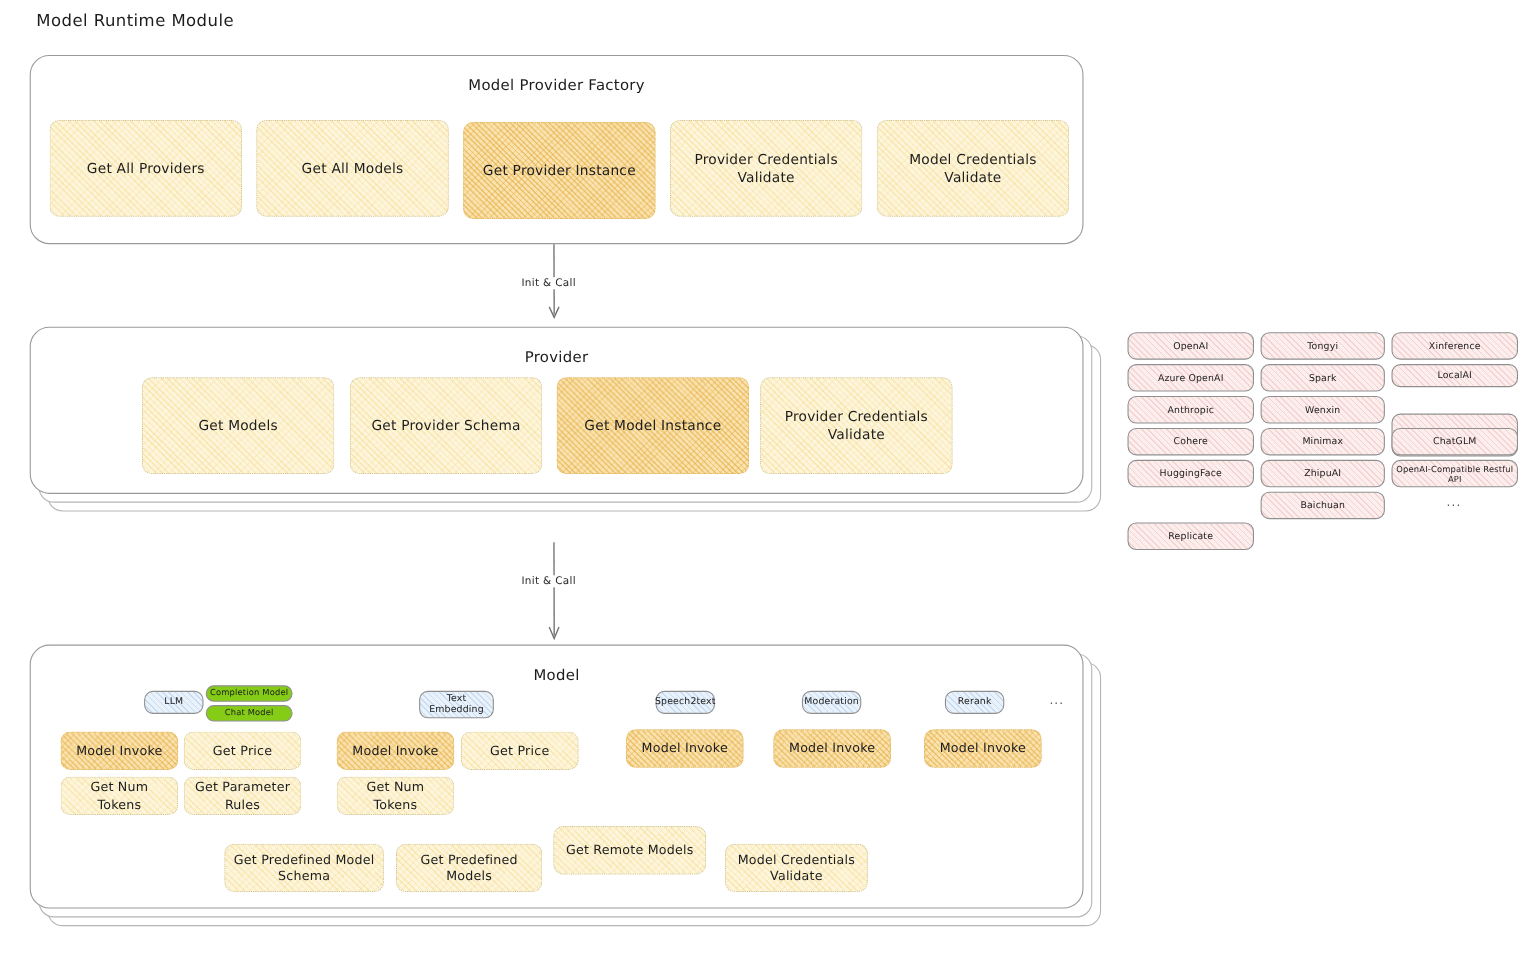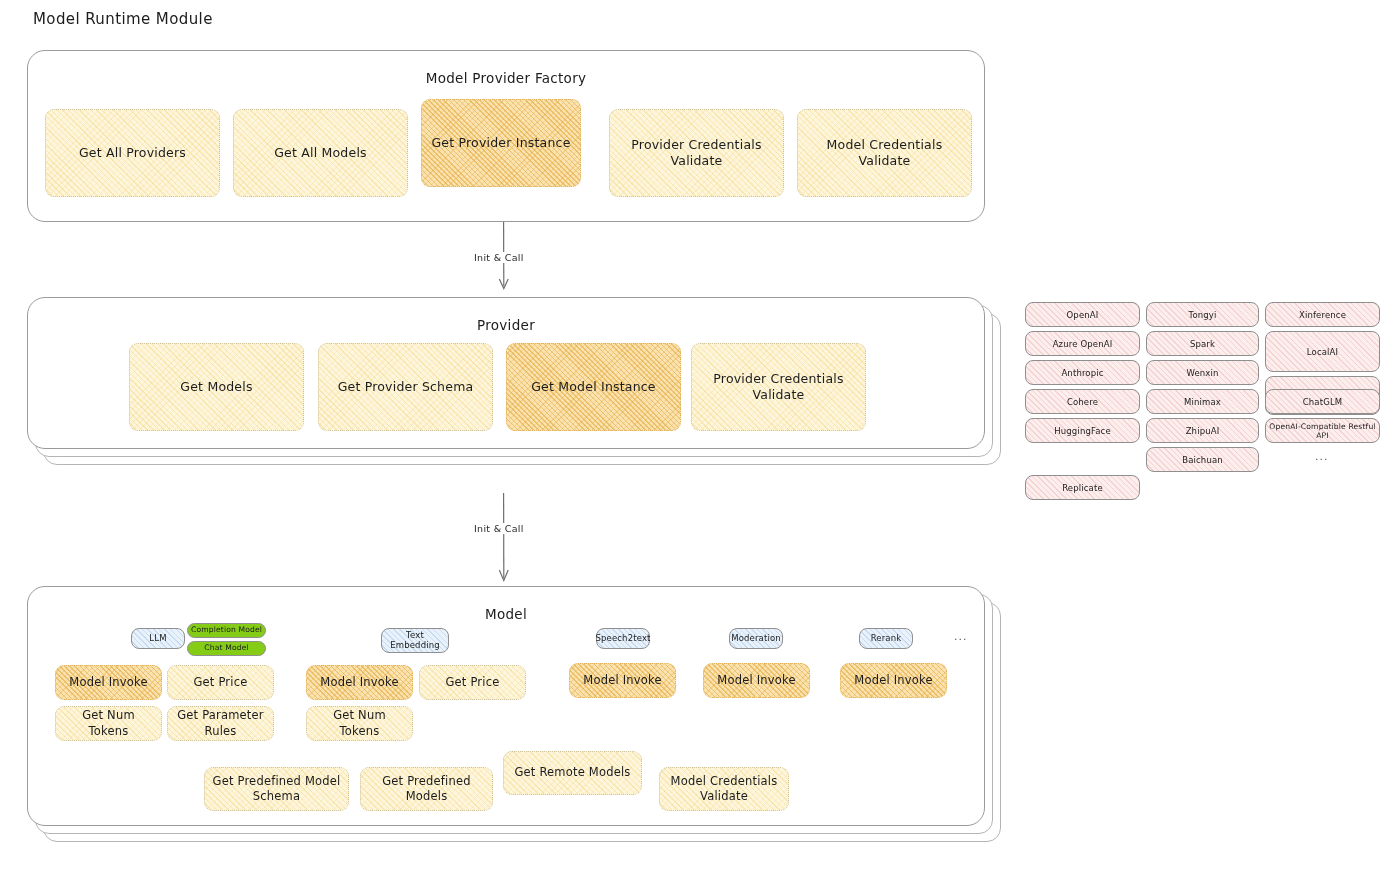--- a/index.html
+++ b/index.html
@@ -151,21 +151,21 @@
 
 <div id="page-title">Model Runtime Module</div>
 
 <div class="panel" style="left:27px; top:50px; width:958px; height:172px;">
   <div class="panel-title" style="top:19px;">Model Provider Factory</div>
 
   <div class="mbox" style="left:17px; top:58px; width:175px; height:88px;">Get All Providers</div>
 
   <div class="mbox" style="left:205px; top:58px; width:175px; height:88px;">Get All Models</div>
 
-  <div class="mbox hl" style="left:393px; top:48px; width:160px; height:88px;">Get Provider Instance</div>
+  <div class="mbox hl" style="left:393px; top:60px; width:175px; height:88px;">Get Provider Instance</div>
 
   <div class="mbox" style="left:581px; top:58px; width:175px; height:88px;">Provider Credentials Validate</div>
 
   <div class="mbox" style="left:769px; top:58px; width:175px; height:88px;">Model Credentials Validate</div>
 </div>
 
 <svg class="arrow-svg" style="left:495px; top:222px;" width="18" height="74" viewBox="0 0 18 74">
   <path d="M8.6 0 L8.8 64" stroke="#6e6e6e" stroke-width="1.2" fill="none"></path>
   <path d="M4.3 57 L8.8 66.5 L13.2 57" stroke="#6e6e6e" stroke-width="1.2" fill="none"></path>
 </svg>
@@ -198,21 +198,21 @@
   <div class="chip" style="left:0px;   top:147px; width:115px; height:25px;margin-top:28px;">Replicate</div>
 
   <div class="chip" style="left:121px; top:2px;   width:113px; height:25px;">Tongyi</div>
   <div class="chip" style="left:121px; top:31px;  width:113px; height:25px;">Spark</div>
   <div class="chip" style="left:121px; top:60px;  width:113px; height:25px;">Wenxin</div>
   <div class="chip" style="left:121px; top:89px;  width:113px; height:25px;">Minimax</div>
   <div class="chip" style="left:121px; top:118px; width:113px; height:25px;">ZhipuAI</div>
   <div class="chip" style="left:121px; top:147px; width:113px; height:25px;">Baichuan</div>
 
   <div class="chip" style="left:240px; top:2px;   width:115px; height:25px;">Xinference</div>
-  <div class="chip" style="left:240px; top:31px;  width:115px; height:41px;">LocalAI</div>
+  <div class="chip" style="left:240px; top:31px;  width:115px; height:21px;">LocalAI</div>
   <div class="chip" style="left:240px; top:76px;  width:115px; height:39px;">OpenLLM</div>
   <div class="chip" style="left:240px; top:89px;  width:115px; height:25px;">ChatGLM</div>
   <div class="chip" style="left:240px; top:118px; width:115px; height:25px; font-size:7.6px;">OpenAI-Compatible Restful API</div>
 
   <div class="ellipsis" style="left:290px; top:150px;">...</div>
 </div>
 
 <svg class="arrow-svg" style="left:495px; top:493px;" width="18" height="95" viewBox="0 0 18 95">
   <path d="M8.6 0 L8.8 85" stroke="#6e6e6e" stroke-width="1.2" fill="none"></path>
   <path d="M4.3 77 L8.8 87.5 L13.2 77" stroke="#6e6e6e" stroke-width="1.2" fill="none"></path>

